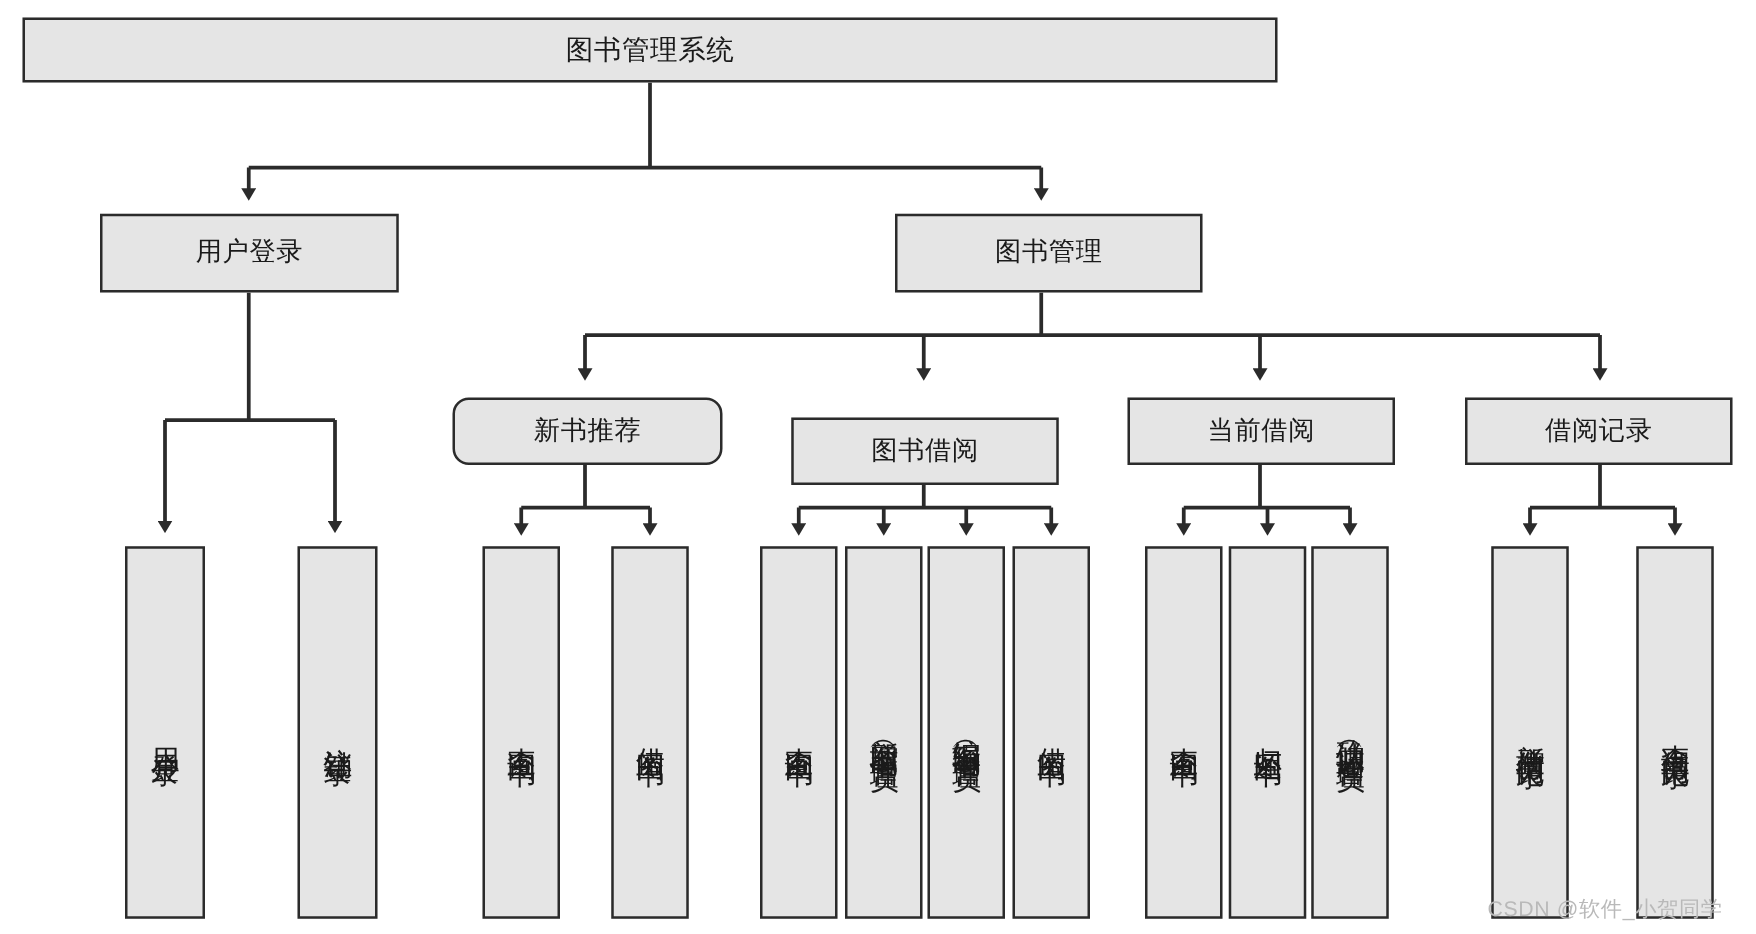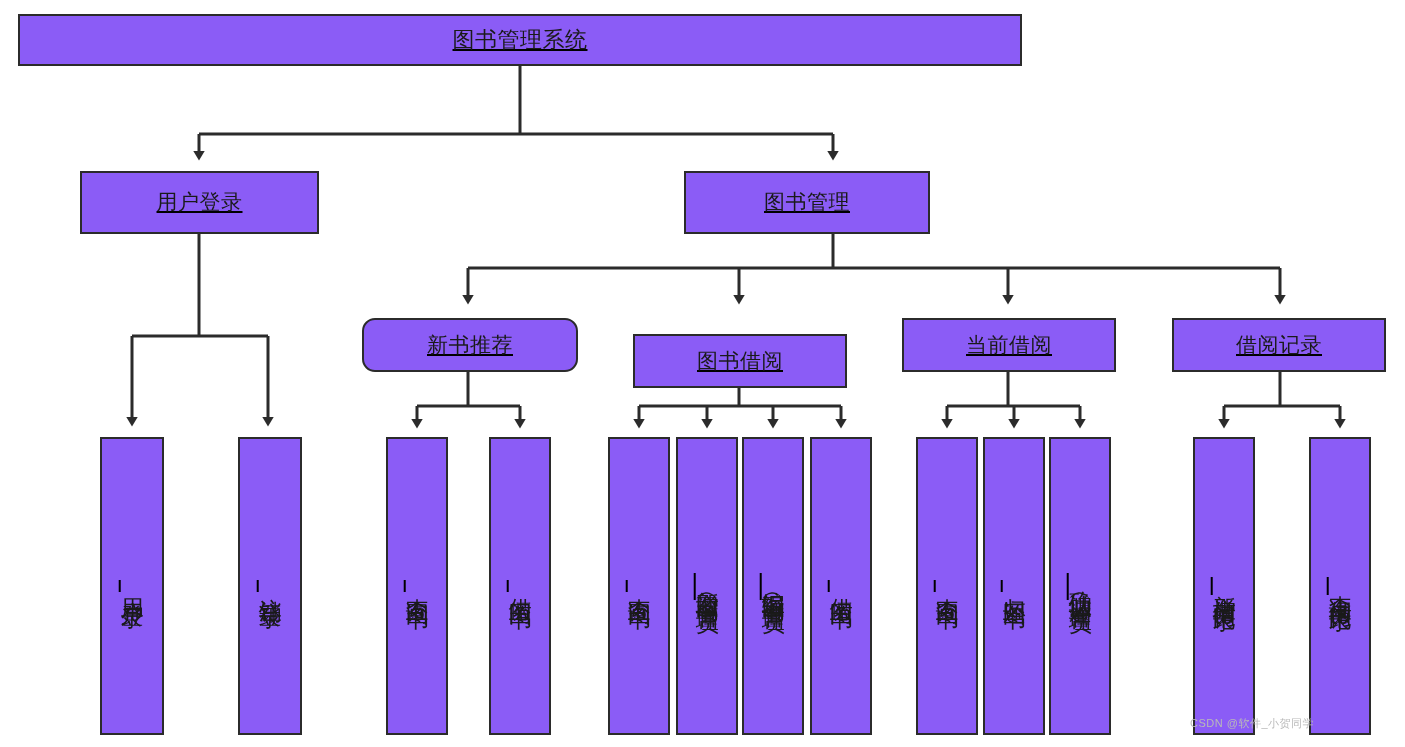--- a/index.html
+++ b/index.html
@@ -20,27 +20,26 @@
   svg.connectors {
     position: absolute;
     left: 0;
     top: 0;
     width: 1405px;
     height: 747px;
   }
   .node {
     position: absolute;
     box-sizing: border-box;
-    background: #8b5cf6;
+    background: #e5e5e5;
     border: 2px solid #2b2b2b;
     display: flex;
     align-items: center;
     justify-content: center;
     overflow: hidden;
-    text-decoration: underline;
   }
   .node .lbl {
     color: #1a1a1a;
     text-align: center;
     line-height: 1.18;
     white-space: nowrap;
   }
   .node.horiz .lbl {
     font-size: 21px;
     letter-spacing: 0.5px;
@@ -57,21 +56,21 @@
     text-orientation: upright;
     font-size: 23px;
     line-height: 1.28;
     letter-spacing: 3px;
     white-space: normal;
     max-height: 272px;
   }
   .watermark {
     position: absolute;
     color: #b9b9b9;
-    font-size: 11px;
+    font-size: 17px;
     white-space: nowrap;
     letter-spacing: 0.5px;
   }
 </style>
 </head>
 <body>
 
 <div id="canvas">
 
   <svg class="connectors" viewBox="0 0 1405 747" xmlns="http://www.w3.org/2000/svg">
@@ -124,21 +123,21 @@
     </g>
   </svg>
 
   <div class="node horiz root" style="left:18px; top:14px; width:1004px; height:52px;">
     <span class="lbl">图书管理系统</span>
   </div>
 
   <div class="node horiz" style="left:80px; top:171px; width:239px; height:63px;">
     <span class="lbl">用户登录</span>
   </div>
-  <div class="node horiz" style="left:684px; top:171px; width:246px; height:63px;justify-content:center;">
+  <div class="node horiz" style="left:716px; top:171px; width:246px; height:63px;justify-content:center;">
     <span class="lbl">图书管理</span>
   </div>
 
   <div class="node horiz" style="left:362px; top:318px; width:216px; height:54px;border-radius:13px;">
     <span class="lbl">新书推荐</span>
   </div>
   <div class="node horiz" style="left:633px; top:334px; width:214px; height:54px;">
     <span class="lbl">图书借阅</span>
   </div>
   <div class="node horiz" style="left:902px; top:318px; width:214px; height:54px;align-items:center;">

